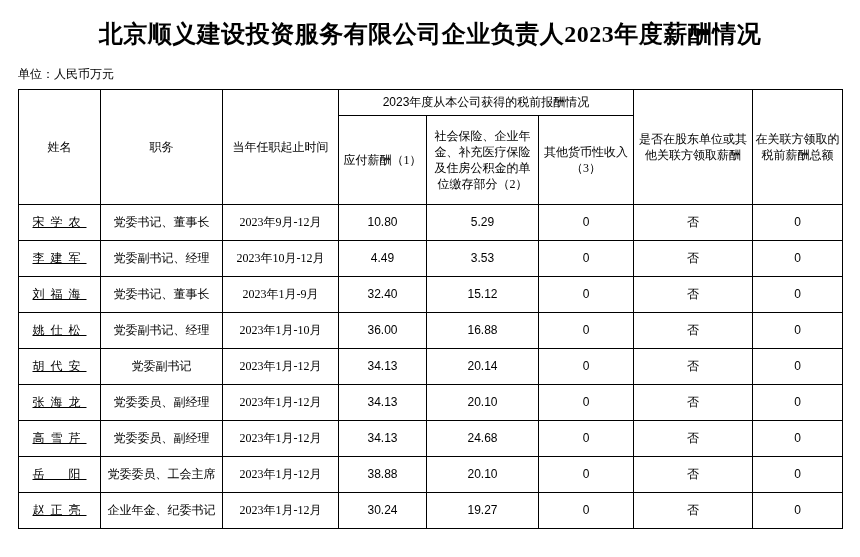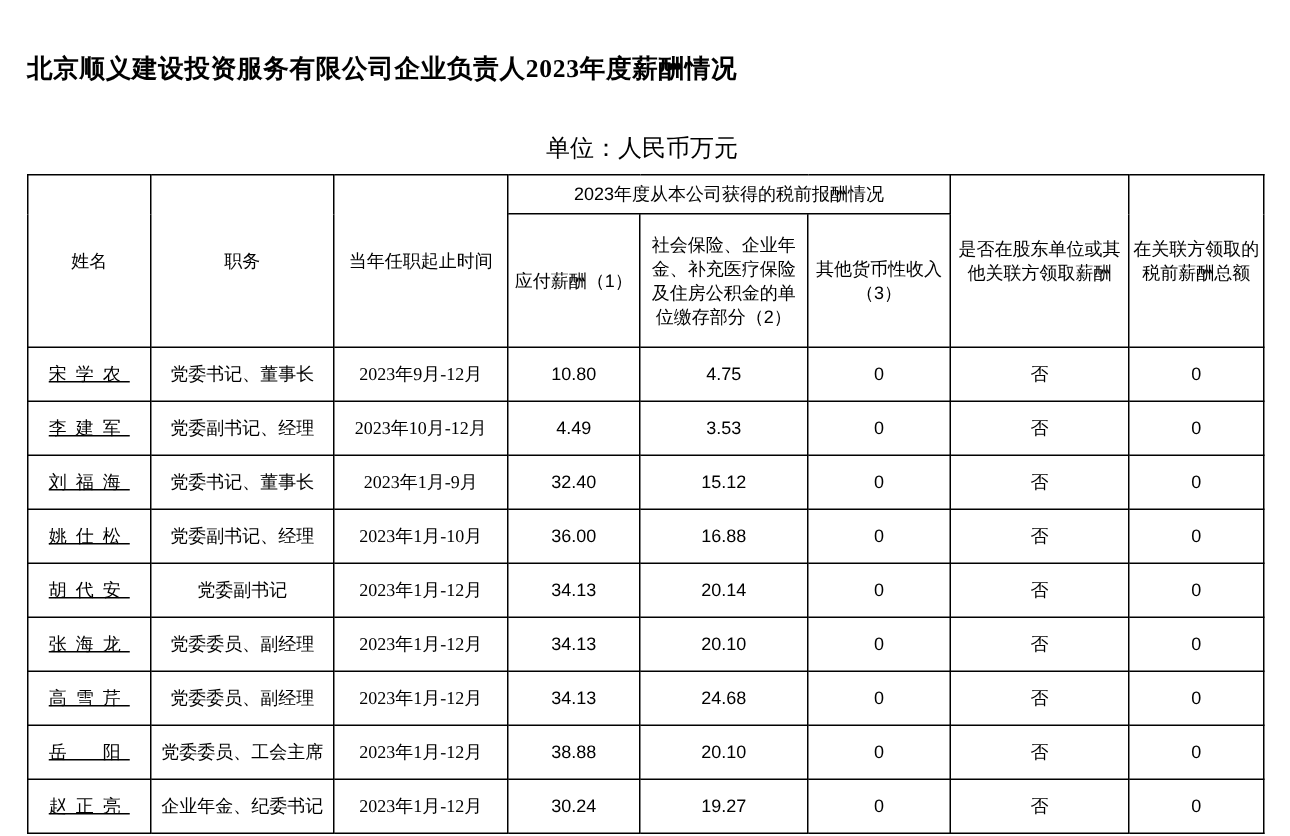--- a/index.html
+++ b/index.html
@@ -15,34 +15,33 @@
     overflow: hidden;
   }
   .page {
     width: 860px;
     height: 557px;
     box-sizing: border-box;
     padding: 0 18px;
     position: relative;
   }
   .doc-title {
-    font-size: 17px;
+    text-align: center;
+    font-size: 24px;
     font-weight: bold;
     letter-spacing: 0.5px;
     padding-top: 18px;
     padding-bottom: 16px;
     font-family: "Liberation Serif", serif;
-    margin-top: 16px;
   }
   .unit-line {
-    text-align: center;
-    font-size: 16px;
+    text-align: left;
+    font-size: 12px;
     padding-right: 4px;
     padding-bottom: 6px;
-    margin-top: 16px;
   }
   table.salary {
     border-collapse: collapse;
     width: 100%;
     table-layout: fixed;
   }
   table.salary th,
   table.salary td {
     border: 1px solid #000000;
     text-align: center;
@@ -55,20 +54,21 @@
     font-weight: normal;
   }
   .hdr-group {
     height: 26px;
   }
   .hdr-tall {
     height: 108px;
   }
   .hdr-sub {
     height: 82px;
+    font-family: Liberation Serif, serif;
   }
   td.name-cell {
     letter-spacing: 6px;
     padding-left: 6px;
     height: 29px;
     text-decoration: underline;
   }
   td.post-cell {
     font-size: 12px;
   }
@@ -128,21 +128,21 @@
         <th class="hdr-sub">社会保险、企业年金、补充医疗保险及住房公积金的单位缴存部分（2）</th>
         <th class="hdr-sub">其他货币性收入（3）</th>
       </tr>
     </thead>
     <tbody>
       <tr>
         <td class="name-cell">宋学农</td>
         <td class="post-cell">党委书记、董事长</td>
         <td class="period-cell">2023年9月-12月</td>
         <td class="num-cell">10.80</td>
-        <td class="num-cell">4.75</td>
+        <td class="num-cell">5.29</td>
         <td class="num-cell">0</td>
         <td>否</td>
         <td class="num-cell">0</td>
       </tr>
       <tr>
         <td class="name-cell">李建军</td>
         <td class="post-cell">党委副书记、经理</td>
         <td class="period-cell">2023年10月-12月</td>
         <td class="num-cell">4.49</td>
         <td class="num-cell">3.53</td>

